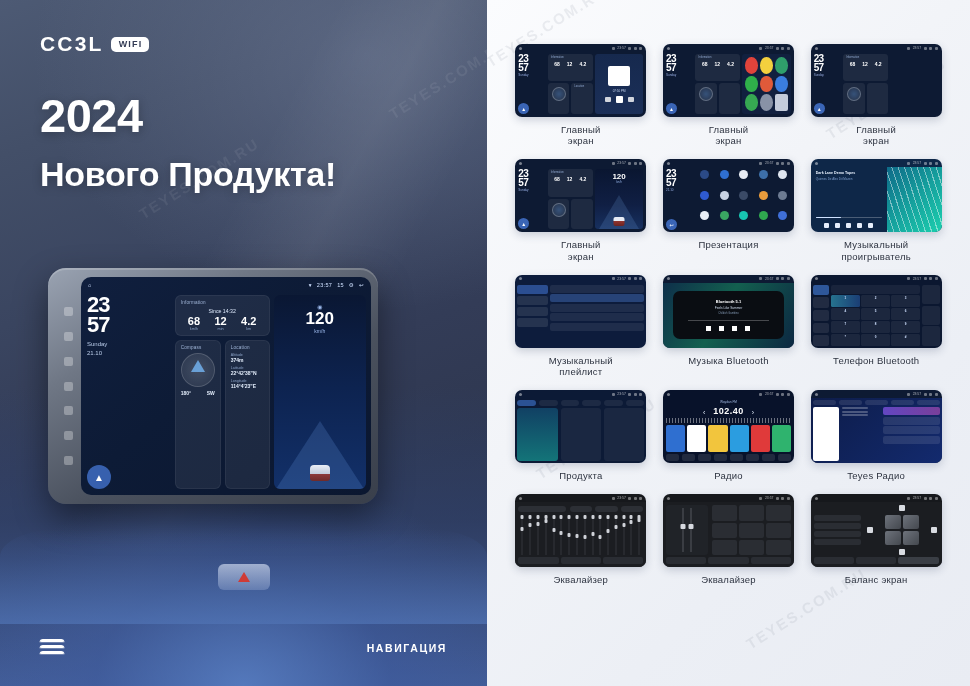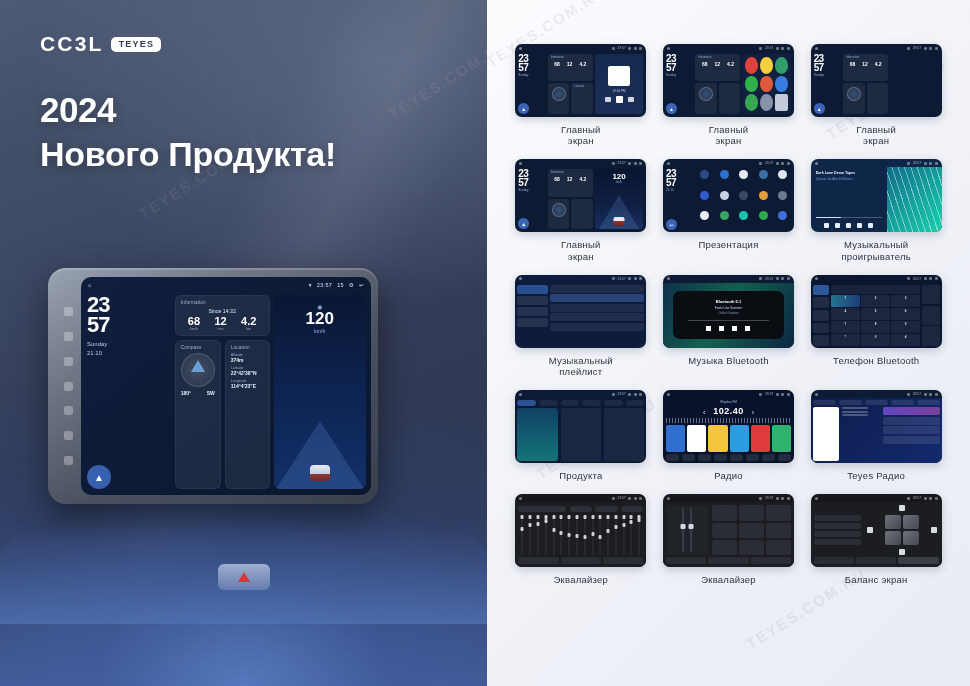--- a/index.html
+++ b/index.html
@@ -43,22 +43,22 @@
   }
   .brand .wifi-chip {
     background:#ffffff; color:#343c55;
     font-size:9px; font-weight:bold; letter-spacing:1.2px;
     padding:3px 7px 3px 8px; border-radius:5px; line-height:1;
   }
 
   
   .headline { position:absolute; left:40px; top:92px; z-index:6; }
   .headline .year {
-    color:#fff; font-size:35px; font-weight:bold; line-height:1.0;
-    letter-spacing:-0.5px; margin-bottom:8px;
+    color:#fff; font-size:47px; font-weight:bold; line-height:1.0;
+    letter-spacing:-0.5px; margin-bottom:16px;
     text-shadow: 0 2px 10px rgba(0,0,0,0.25);
   }
   .headline .tagline {
     color:#fff; font-size:34px; font-weight:bold; line-height:1.12;
     letter-spacing:-0.3px;
     text-shadow: 0 2px 10px rgba(0,0,0,0.25);
   }
 
   
   .device-wrap { position:absolute; left:48px; top:268px; z-index:5; }
@@ -425,21 +425,21 @@
 
   <div class="left-panel">
     <div class="sheen"></div>
     <div class="bottom-glow"></div>
 
     <div class="wm l" style="left:130px; top:170px;">TEYES.COM.RU</div>
     <div class="wm l" style="left:380px; top:70px;">TEYES.COM.RU</div>
 
     <div class="brand">
       <span class="model">CC3L</span>
-      <span class="wifi-chip">TEYES</span>
+      <span class="wifi-chip">WIFI</span>
     </div>
 
     <div class="headline">
       <div class="year">2024</div>
       <div class="tagline">Нового Продукта!</div>
     </div>
 
     <div class="dash-bar"></div>
 
     <div class="device-wrap">
@@ -526,20 +526,28 @@
             </div>
           </div>
         </div>
       </div>
     </div>
 
     <div class="hazard-btn">
       <span class="tri"></span>
     </div>
 
+    <div class="left-footer">
+      <div class="stack-icon">
+          <i></i>
+          <i></i>
+          <i></i>
+        </div>
+      <div class="nav-word">НАВИГАЦИЯ</div>
+    </div>
   </div>
 
   <div class="right-panel">
     <div class="wm" style="left:-10px; top:18px;">TEYES.COM.RU</div>
     <div class="wm" style="left:330px; top:90px;">TEYES.COM.RU</div>
     <div class="wm" style="left:40px; top:430px;">TEYES.COM.RU</div>
     <div class="wm" style="left:250px; top:600px;">TEYES.COM.RU</div>
 
     <div class="grid">
 

